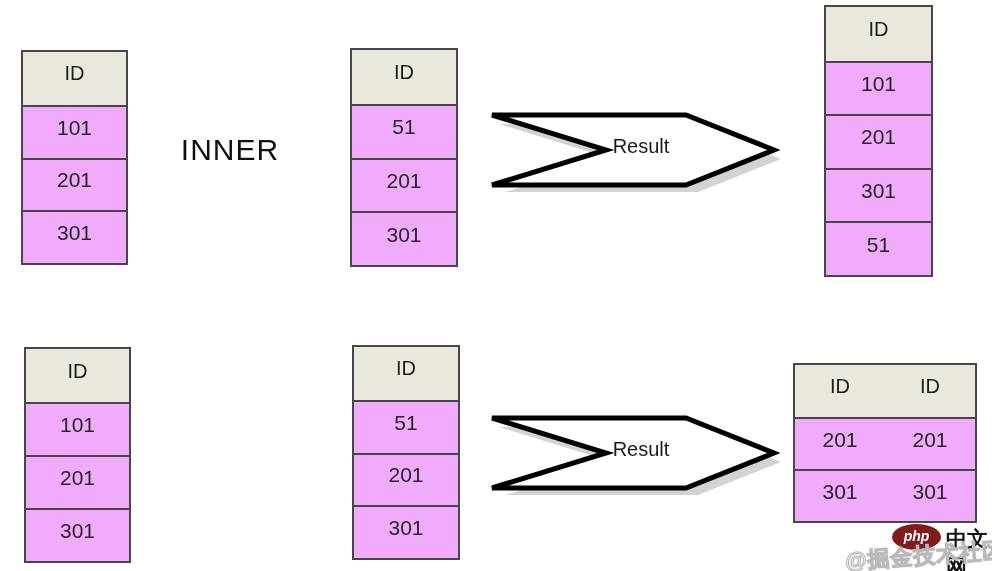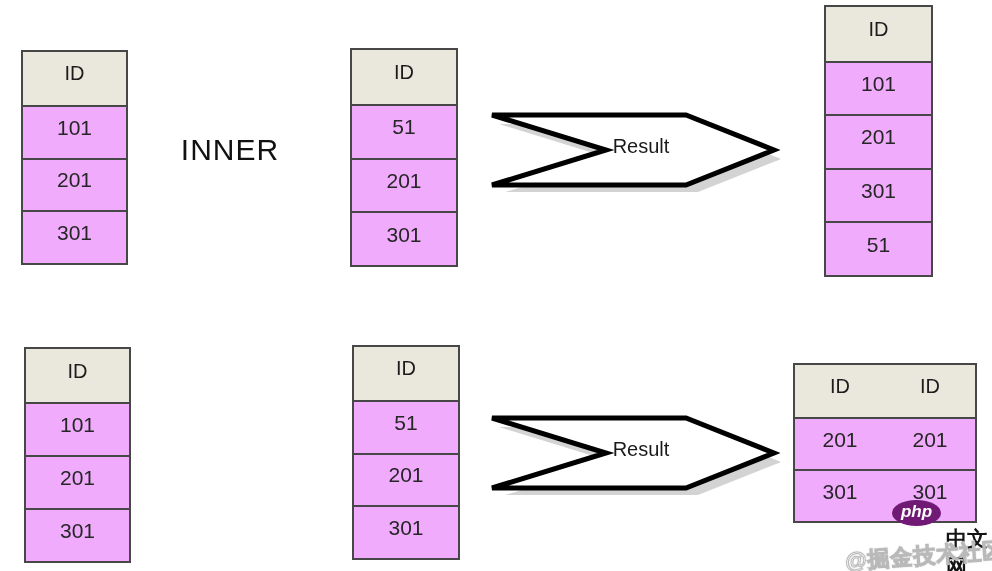--- a/index.html
+++ b/index.html
@@ -64,31 +64,31 @@
     display: flex;
     align-items: center;
     justify-content: center;
     font-size: 20px;
     color: #1a1a1a;
   }
 
   
   .php-logo {
     position: absolute;
-    left: 892px; top: 500px;
+    left: 892px; top: 524px;
     width: 49px; height: 26px;
-    background: #701a75;
+    background: #7f1d1d;
     border-radius: 50% / 50%;
     display: flex;
     align-items: center;
     justify-content: center;
     color: #ffffff;
     font-weight: bold;
     font-style: italic;
-    font-size: 17px;
+    font-size: 14px;
     padding-bottom: 2px;
     box-sizing: border-box;
   }
   .site-name {
     position: absolute;
     left: 946px; top: 525px;
     font-size: 21px;
     font-weight: bold;
     color: #141414;
   }

